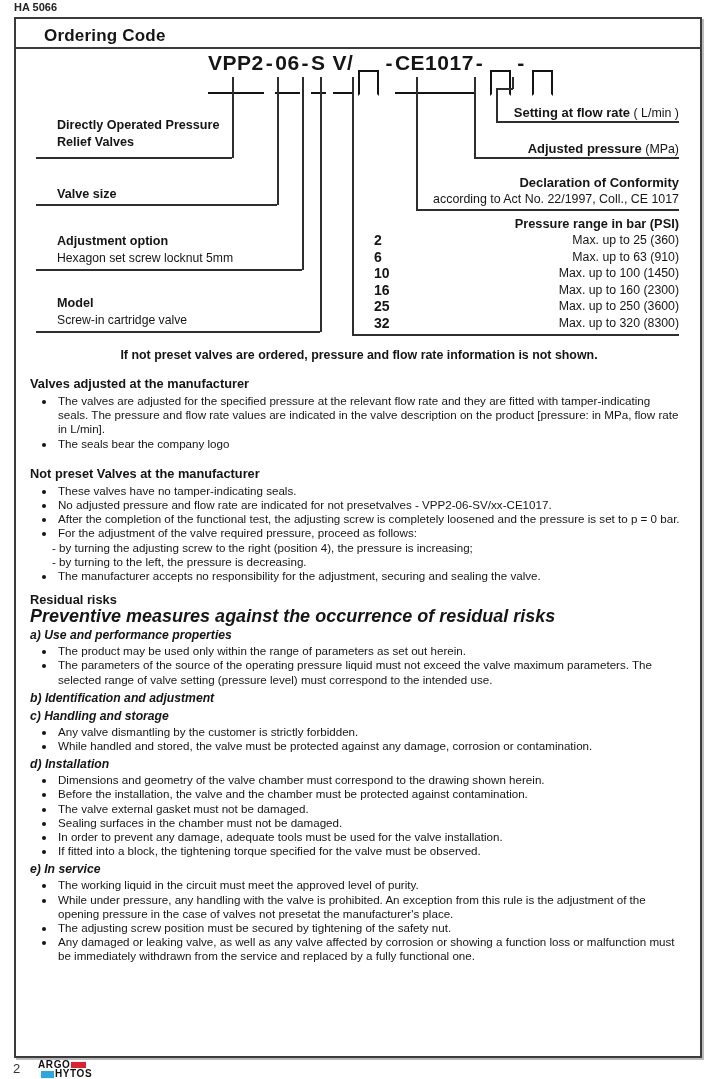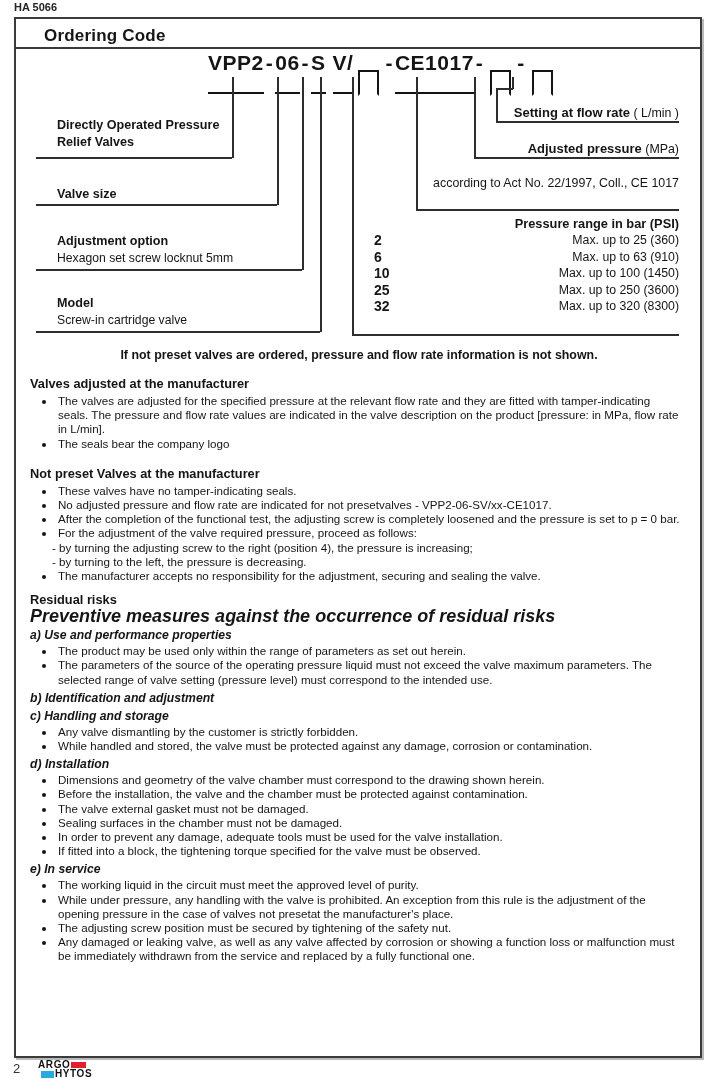--- a/index.html
+++ b/index.html
@@ -134,36 +134,41 @@
     <div class="n">Screw-in cartridge valve</div>
   </div>
 
   <div class="lab-right" style="top:105px">
     <span class="b">Setting at flow rate</span><span class="n"> ( L/min )</span>
   </div>
   <div class="lab-right" style="top:141px">
     <span class="b">Adjusted pressure</span><span class="n"> (MPa)</span>
   </div>
   <div class="lab-right" style="top:175px">
+    <div class="b">Declaration of Conformity</div>
     <div class="n">according to Act No. 22/1997, Coll., CE 1017</div>
   </div>
   <div class="range-header">Pressure range in bar (PSI)</div>
 
   <div class="press-rows">
     <div class="press-row">
       <span class="pcode">2</span>
       <span class="pdesc">Max. up to 25 (360)</span>
     </div>
     <div class="press-row">
       <span class="pcode">6</span>
       <span class="pdesc">Max. up to 63 (910)</span>
     </div>
     <div class="press-row">
       <span class="pcode">10</span>
       <span class="pdesc">Max. up to 100 (1450)</span>
+    </div>
+    <div class="press-row">
+      <span class="pcode">16</span>
+      <span class="pdesc">Max. up to 160 (2300)</span>
     </div>
     <div class="press-row">
       <span class="pcode">25</span>
       <span class="pdesc">Max. up to 250 (3600)</span>
     </div>
     <div class="press-row">
       <span class="pcode">32</span>
       <span class="pdesc">Max. up to 320 (8300)</span>
     </div>
   </div>

